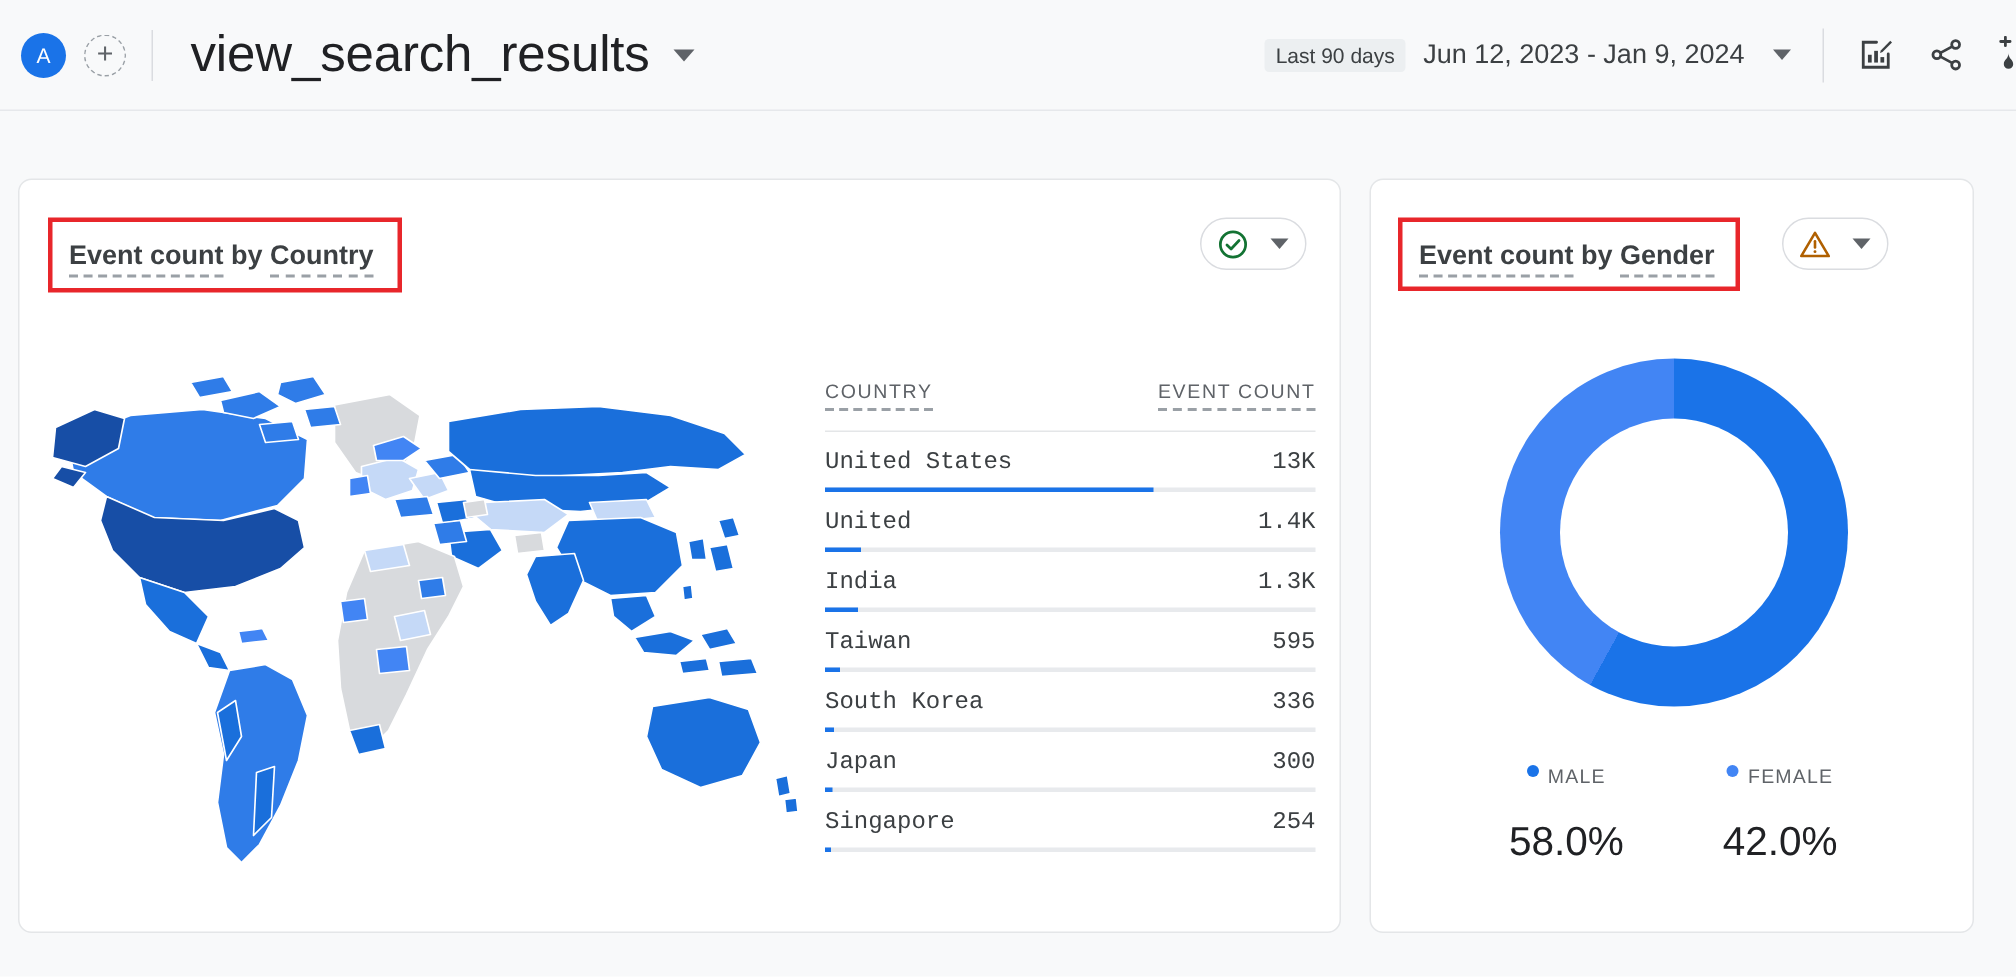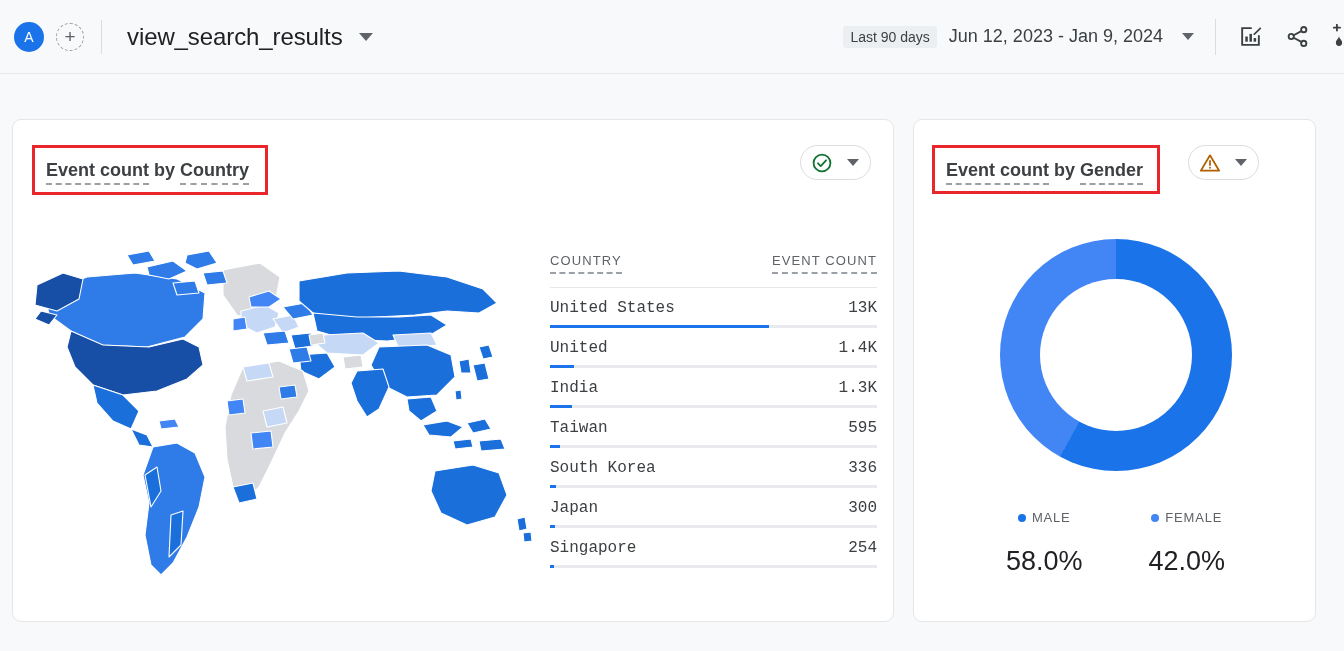--- a/index.html
+++ b/index.html
@@ -30,21 +30,21 @@
     width: 28px; height: 28px; border-radius: 50%;
     border: 1px dashed #9aa0a6;
     display: flex; align-items: center; justify-content: center;
     color: #5f6368; font-size: 19px; line-height: 1;
     background: transparent;
   }
   .vdiv { width: 1px; height: 34px; background: #dadce0; margin-left: 17px; }
 
   .report-title {
     margin-left: 25px;
-    font-size: 24px; color: #202124; font-weight: 400;
+    font-size: 34px; color: #202124; font-weight: 400;
     letter-spacing: -0.1px; white-space: nowrap;
   }
   .title-caret {
     margin-left: 16px;
     width: 0; height: 0;
     border-left: 7px solid transparent;
     border-right: 7px solid transparent;
     border-top: 8px solid #5f6368;
   }
 
@@ -147,21 +147,21 @@
   .donut-hole {
     position: absolute; width: 152px; height: 152px;
     border-radius: 50%; background: #fff;
   }
 
   .legend {
     position: absolute; left: 0; top: 390px; width: 403px;
     display: flex; justify-content: center; gap: 66px;
   }
   .leg-item { text-align: center; }
-  .leg-top { display: flex; align-items: center; gap: 6px; justify-content: center; }
+  .leg-top { display: flex; align-items: flex-start; gap: 6px; justify-content: center; }
   .leg-dot { width: 8px; height: 8px; border-radius: 50%; }
   .leg-label { font-size: 13px; color: #5f6368; letter-spacing: 0.8px; }
   .leg-val { font-size: 27px; color: #202124; margin-top: 21px; font-weight: 400; }
 </style>
 </head>
 <body>
 
 <div class="topbar">
   <div class="avatar">A</div>
   <div class="add-btn">+</div>

